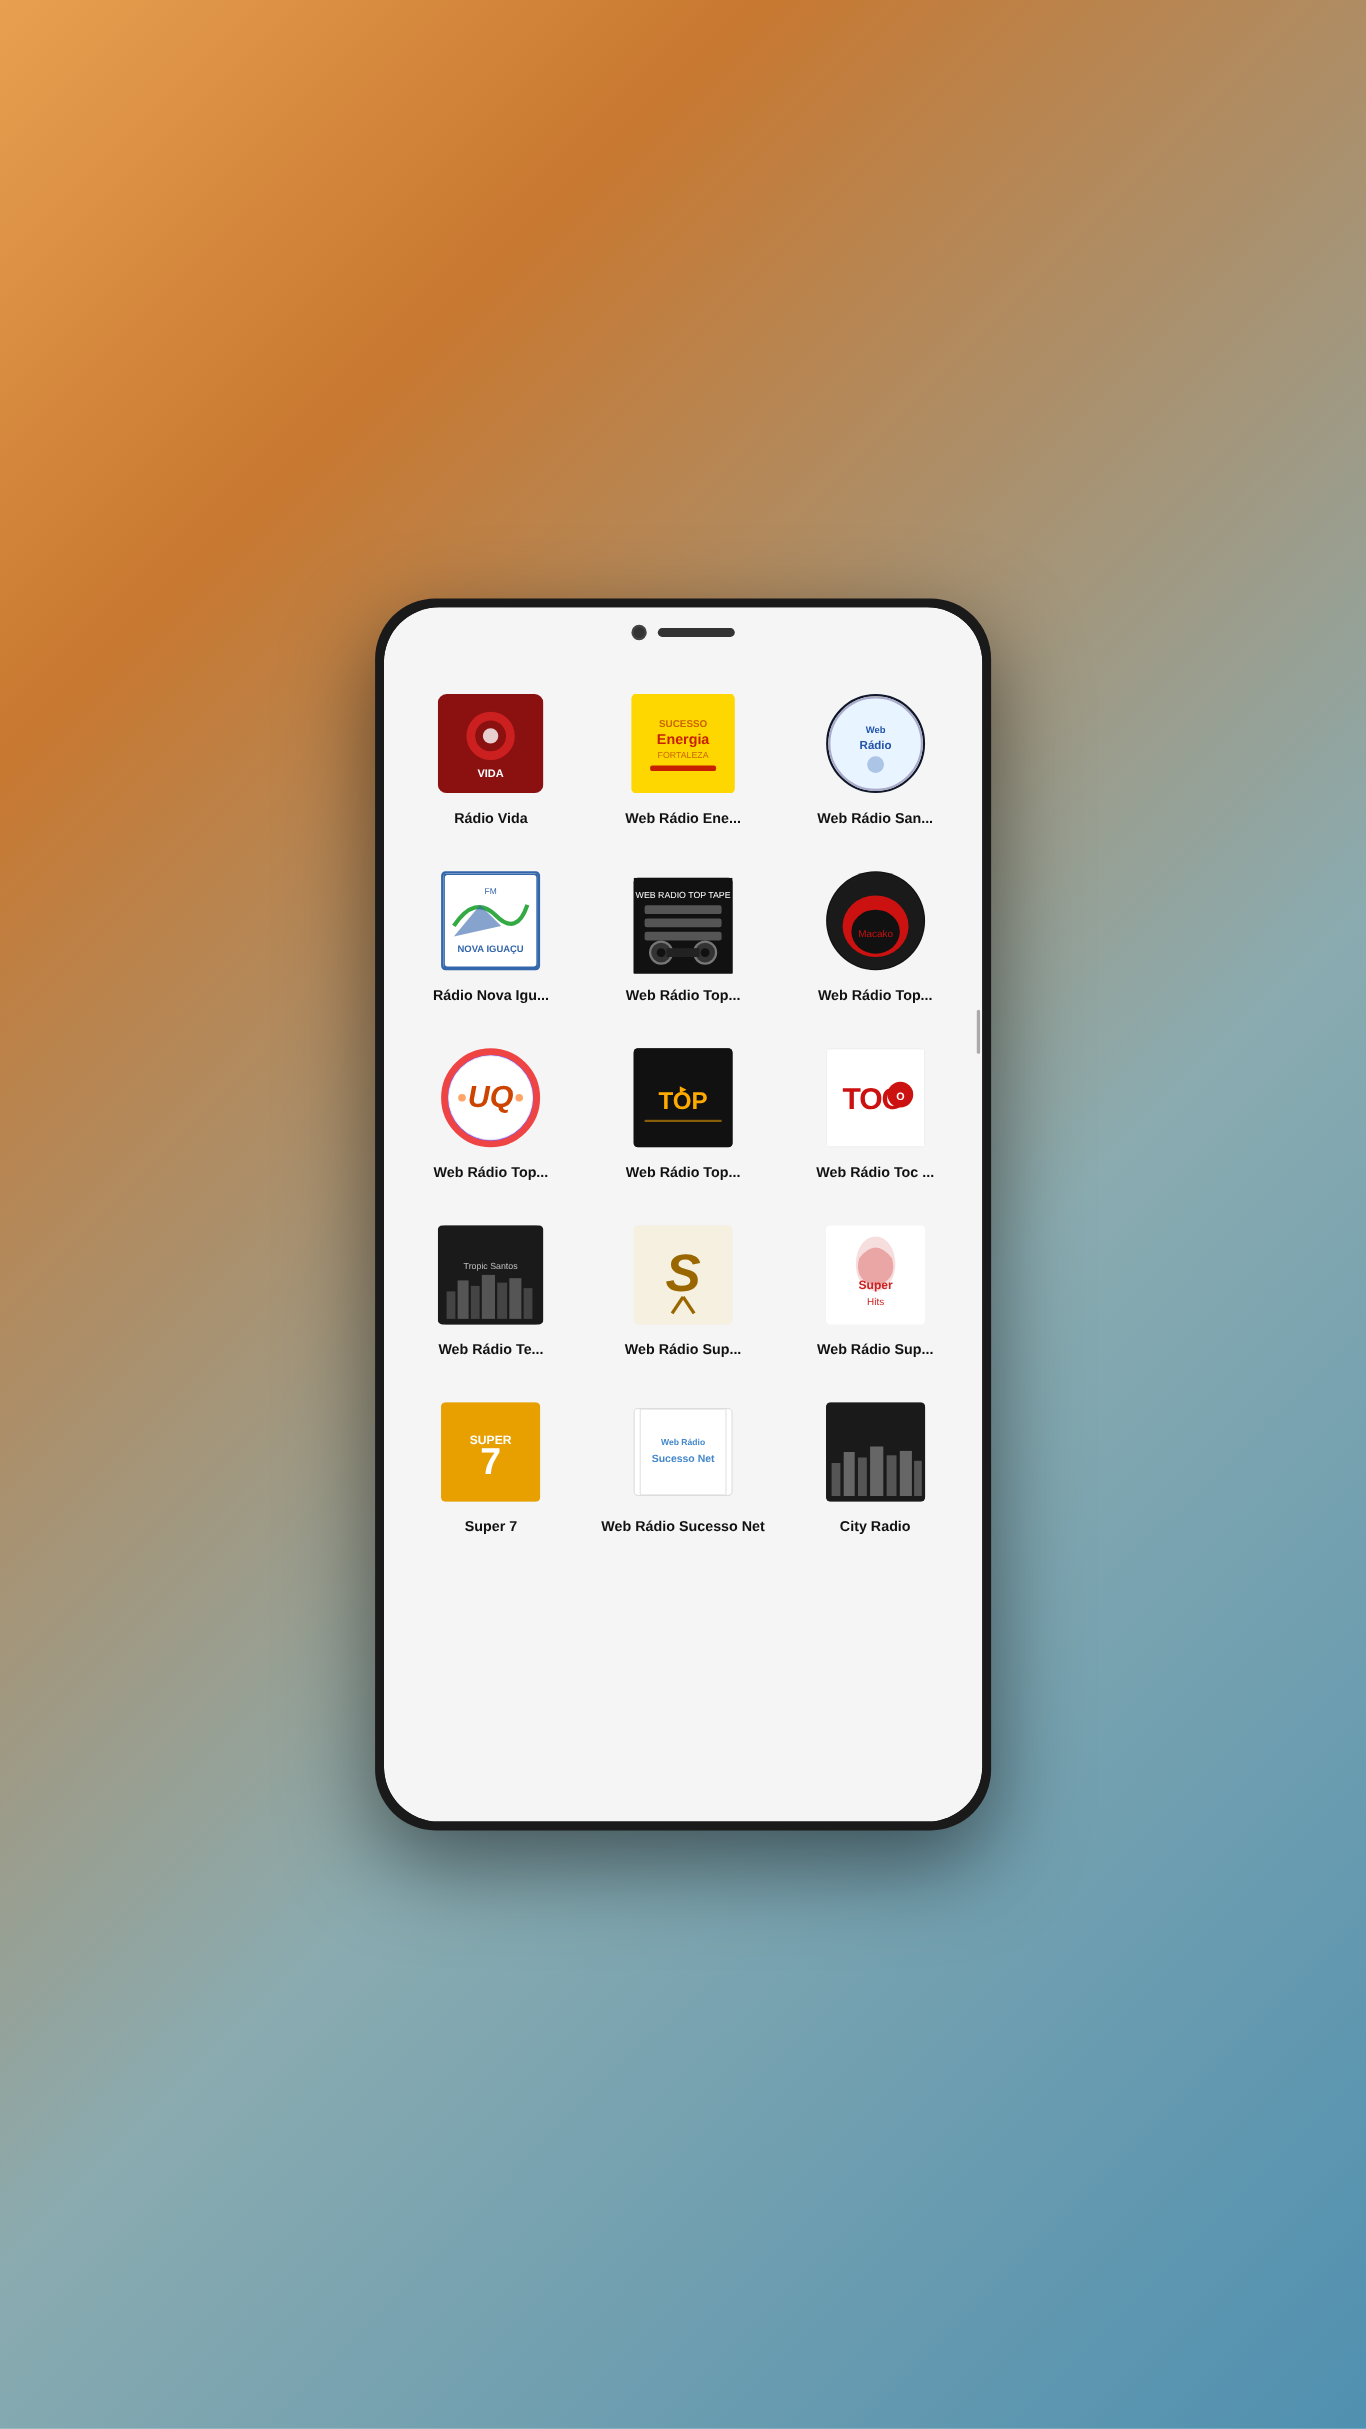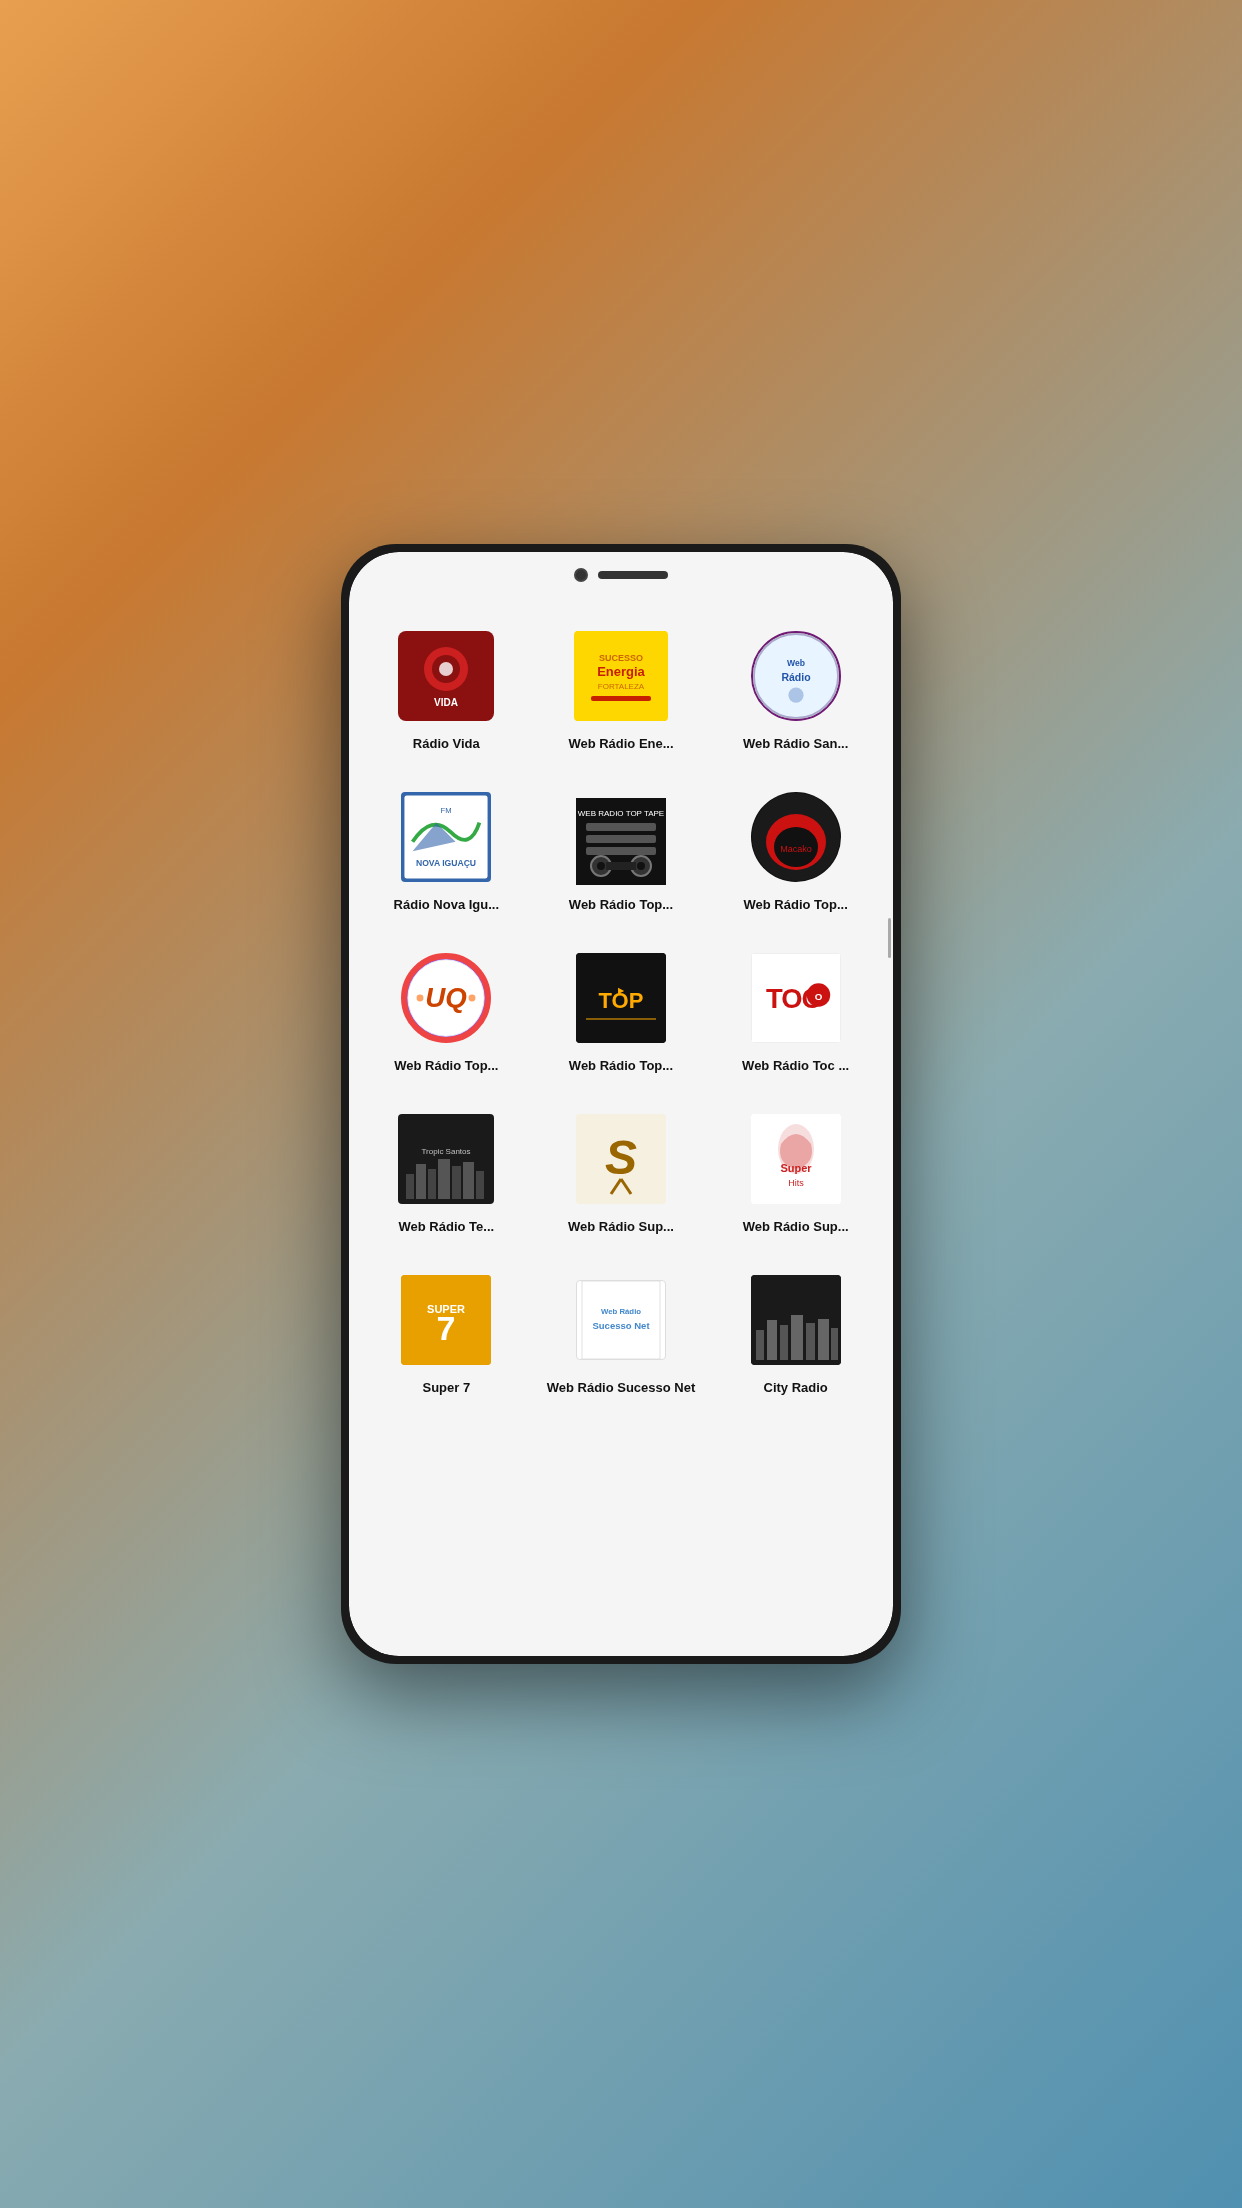--- a/index.html
+++ b/index.html
@@ -155,21 +155,21 @@
     }
 
     .logo-san {
       background: #fef9c3;
       border-radius: 50%;
       width: 90px;
       height: 90px;
       display: flex;
       align-items: center;
       justify-content: flex-start;
-      border: 2px solid #701a75;
+      border: 2px solid #0f172a;
     }
 
     .logo-nova-igu {
       background: white;
       border: 2px solid #3366aa;
       border-radius: 4px;
       width: 90px;
       height: 90px;
       display: flex;
       align-items: center;

